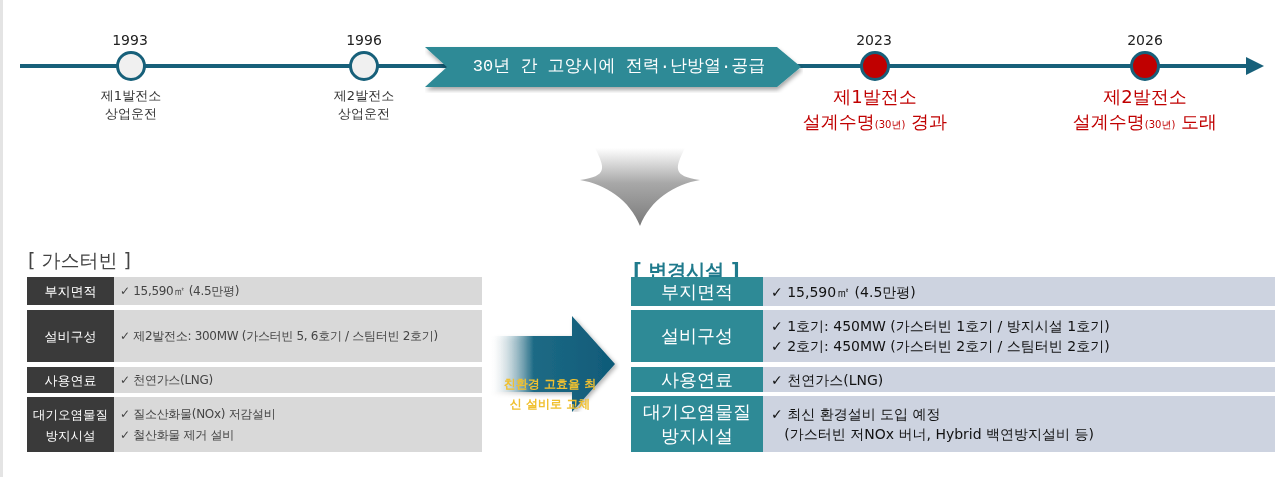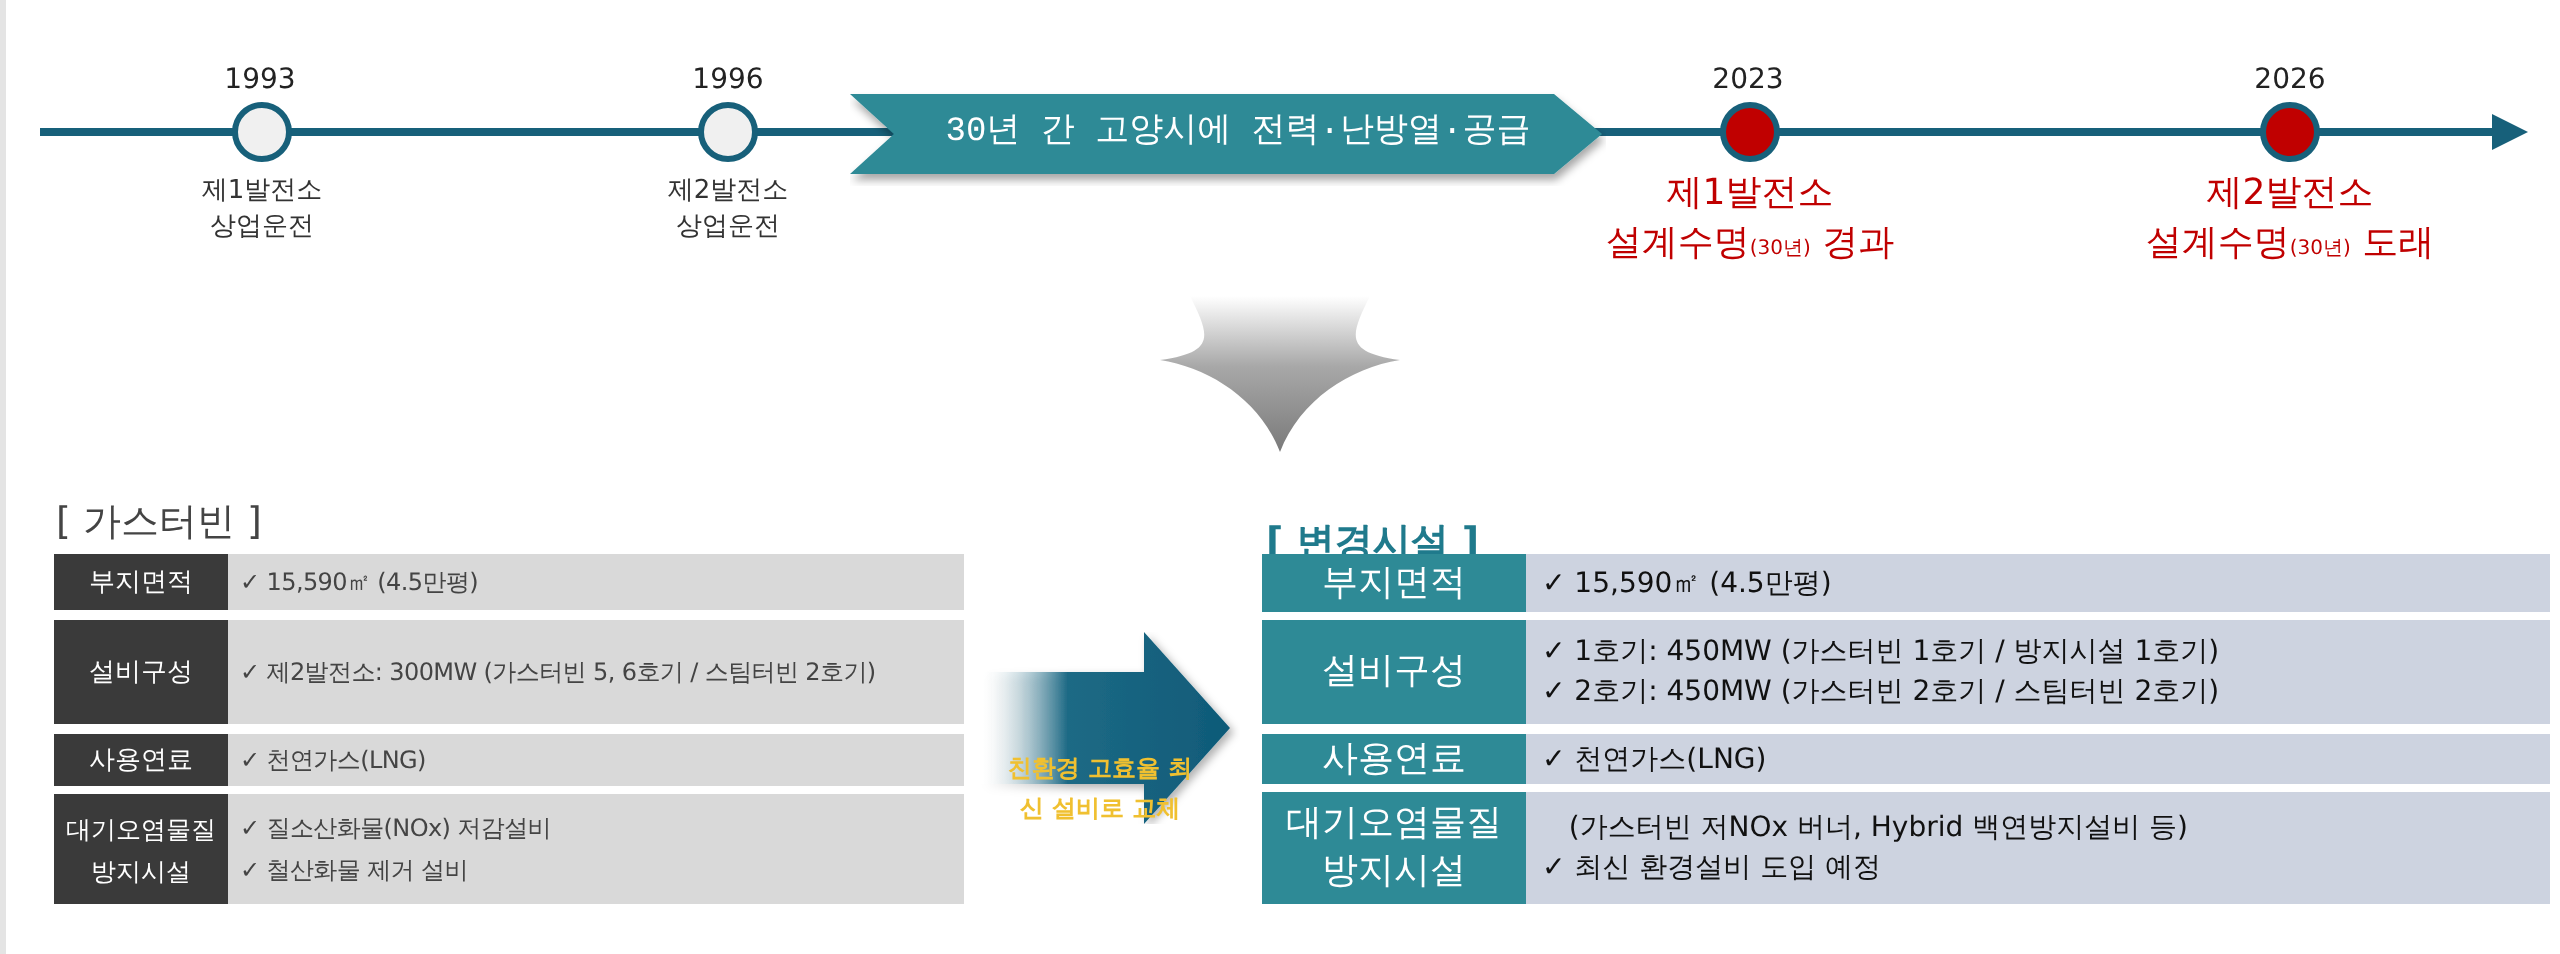--- a/index.html
+++ b/index.html
@@ -177,17 +177,17 @@
     <div class="content">
       <div>✓ 천연가스(LNG)</div>
     </div>
   </div>
   <div class="row" style="left:631px; top:396px; height:56px;">
     <div class="lbl" style="flex-direction:column;">
       <div>대기오염물질</div>
       <div>방지시설</div>
     </div>
     <div class="content" style="white-space:pre;">
+      <div>✓ 최신 환경설비 도입 예정</div>
       <div>   (가스터빈 저NOx 버너, Hybrid 백연방지설비 등)</div>
-      <div>✓ 최신 환경설비 도입 예정</div>
     </div>
   </div>
 </div>
 
 </body></html>

